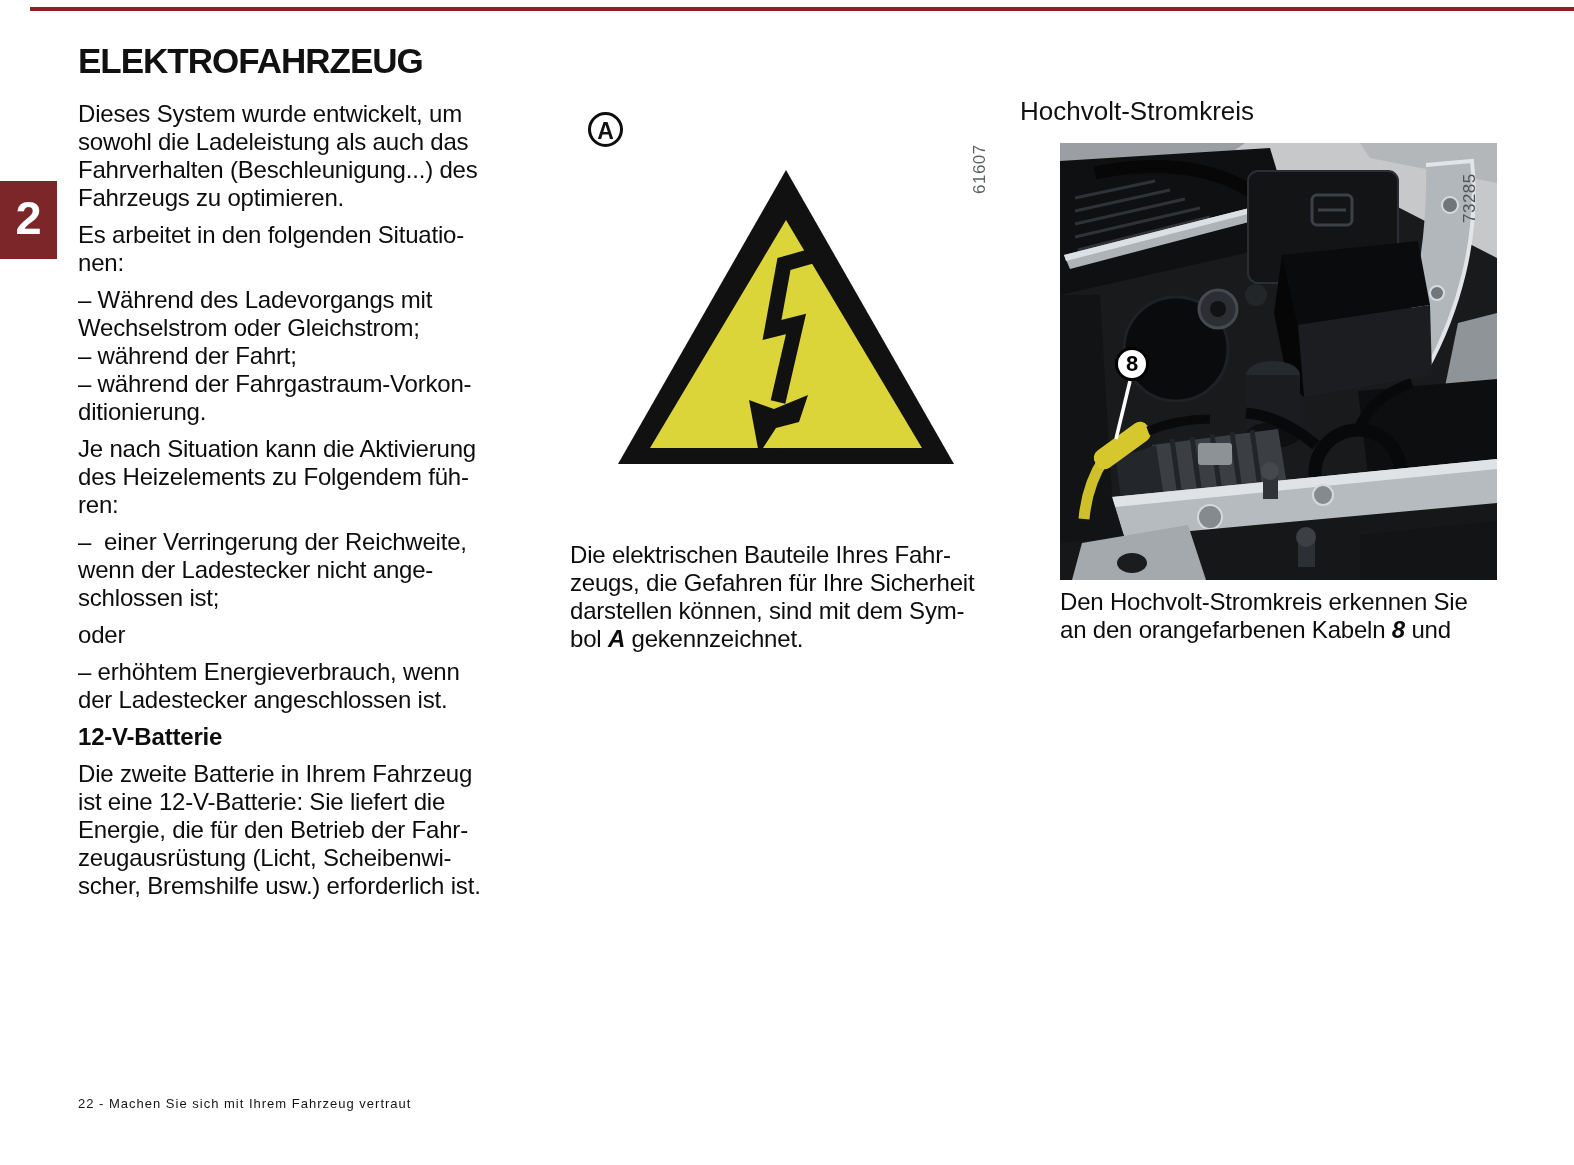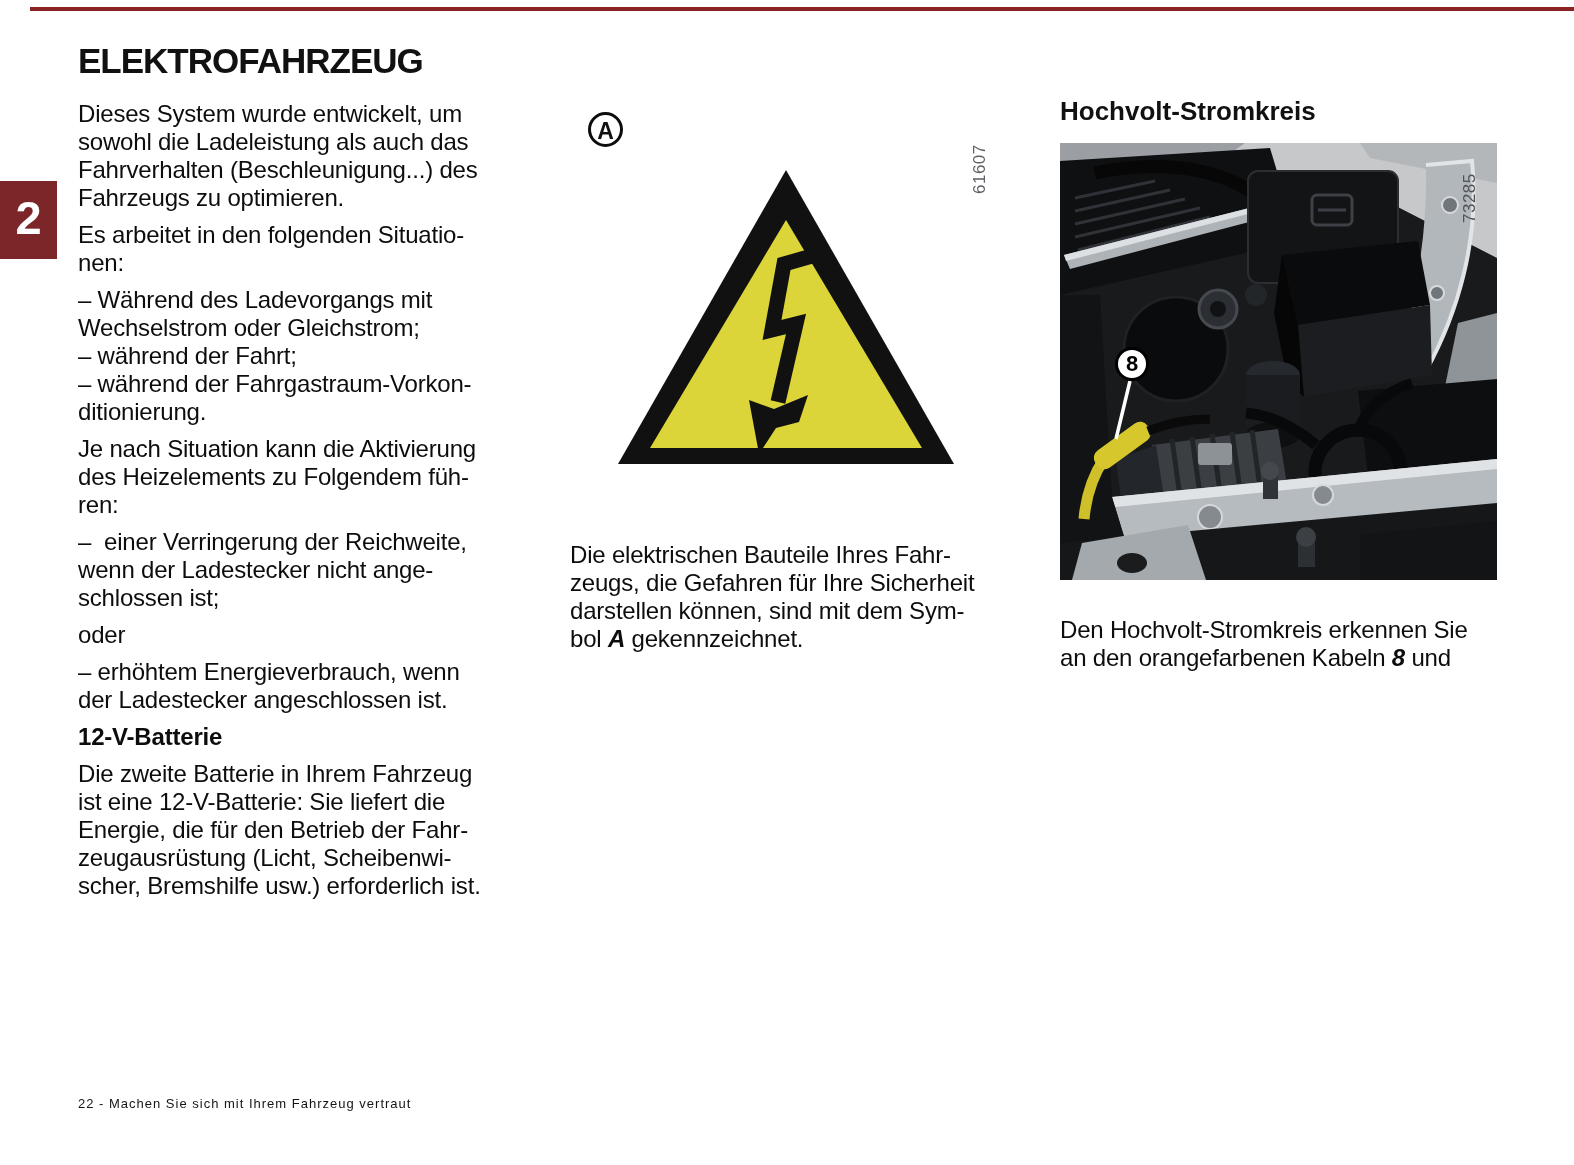--- a/index.html
+++ b/index.html
@@ -15,33 +15,33 @@
   }
   .page-title { left:78px; top:41px; font-size:35px; font-weight:700; letter-spacing:-1px; white-space:nowrap; }
   .col { width:450px; }
   .col p, .cap {
     margin:0 0 9px 0; font-size:24px; line-height:28px; letter-spacing:-0.2px;
     white-space:pre-wrap; color:#0d0d0d;
   }
   .subhead { font-weight:700; }
   .col-left   { left:78px;  top:100px; }
   .col-mid-caption  { left:570px; top:541px; }
-  .col-right-caption{ left:1060px; top:588px;margin-top:28px; }
+  .col-right-caption{ left:1060px; top:588px; }
   .fig-a-label {
     left:588px; top:112px; width:35px; height:35px; border:3px solid #0d0d0d;
     border-radius:50%; font-size:23px; font-weight:700; line-height:32px;
     text-align:center; box-sizing:border-box;
   }
   .vnum {
     transform:rotate(-90deg); transform-origin:0 0;
     font-size:17px; letter-spacing:0.5px; white-space:nowrap;
   }
   .fig-num-61607 { left:970px; top:194px; width:88px; height:22px; color:#5d6165; }
   .warning-triangle { left:616px; top:164px; }
-  .right-heading { left:1060px; top:96px; font-size:26px; font-weight:700; white-space:nowrap; }
+  .right-heading { left:1020px; top:96px; font-size:26px; font-weight:400; white-space:nowrap; }
   .photo { left:1060px; top:143px; width:437px; height:437px; }
   .photo svg { position:absolute; left:0; top:0; }
   .fig-num-73285 { left:400px; top:80px; width:72px; height:20px; color:#4f5357; }
   .callout-8 {
     left:55px; top:204px; width:34px; height:34px; background:#fff;
     border:3px solid #000; border-radius:50%; box-sizing:border-box;
     font-size:22px; font-weight:700; line-height:27px; text-align:center; color:#000;
   }
   .bi { font-weight:700; font-style:italic; }
   .sym-inline { vertical-align:-9px; margin:0 3px; }

